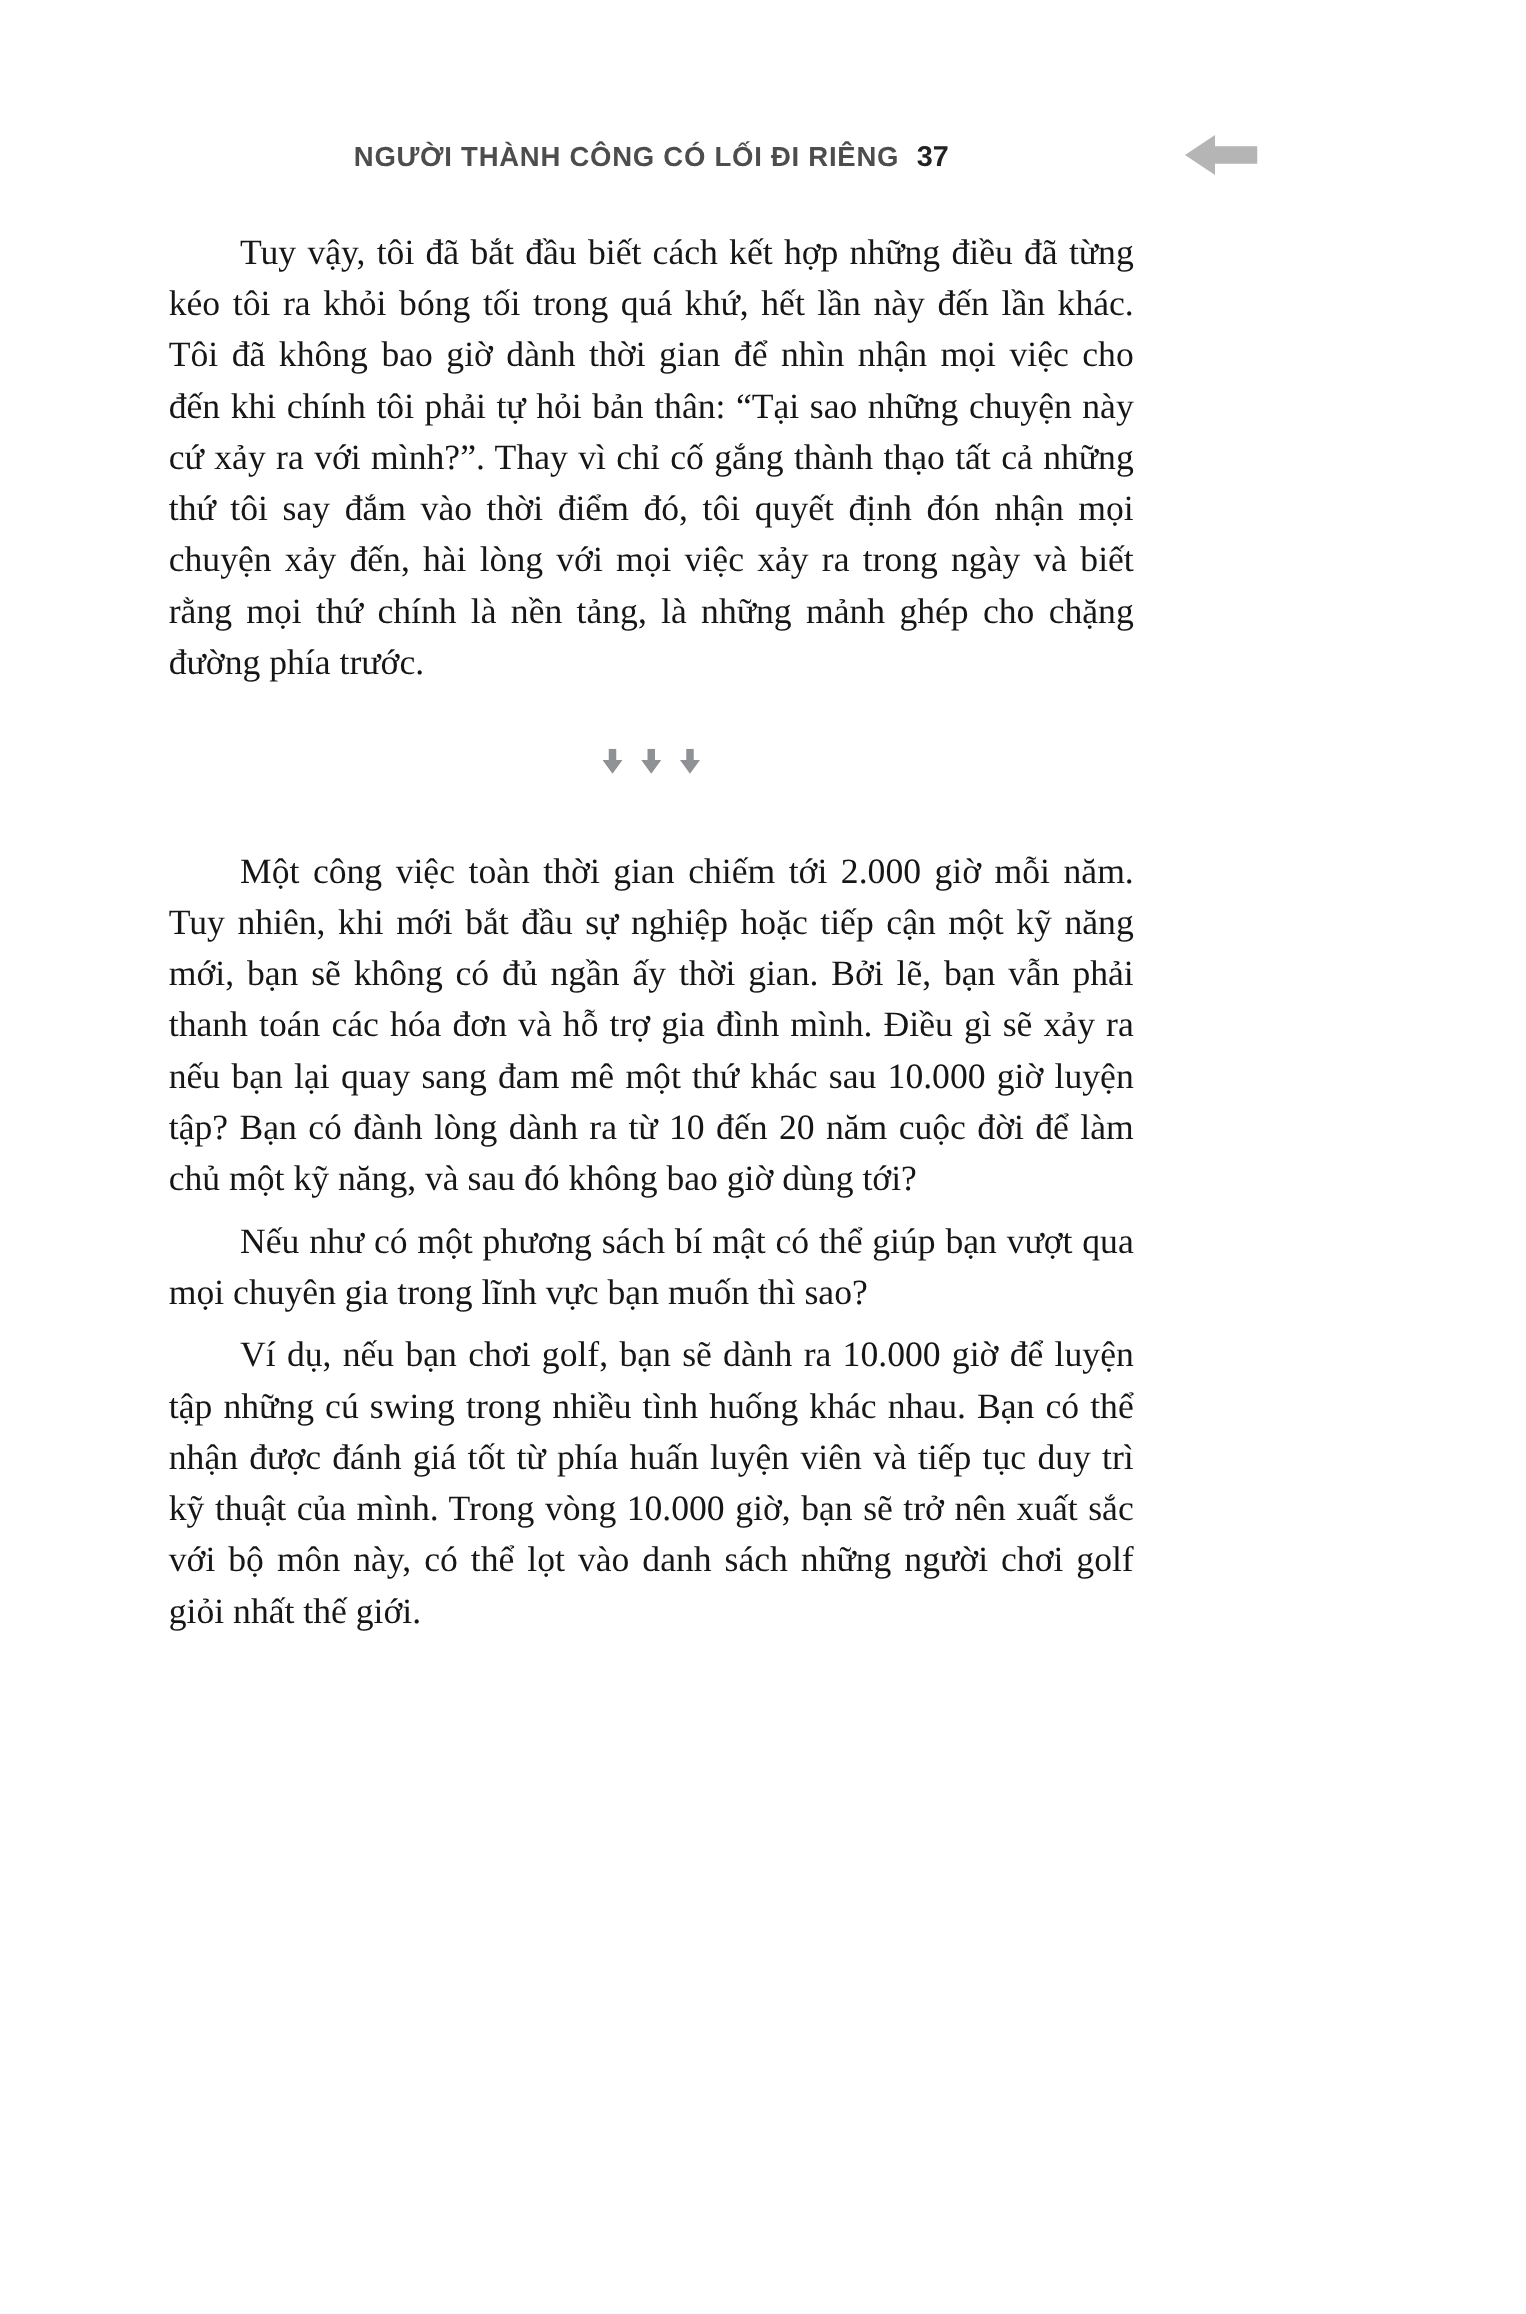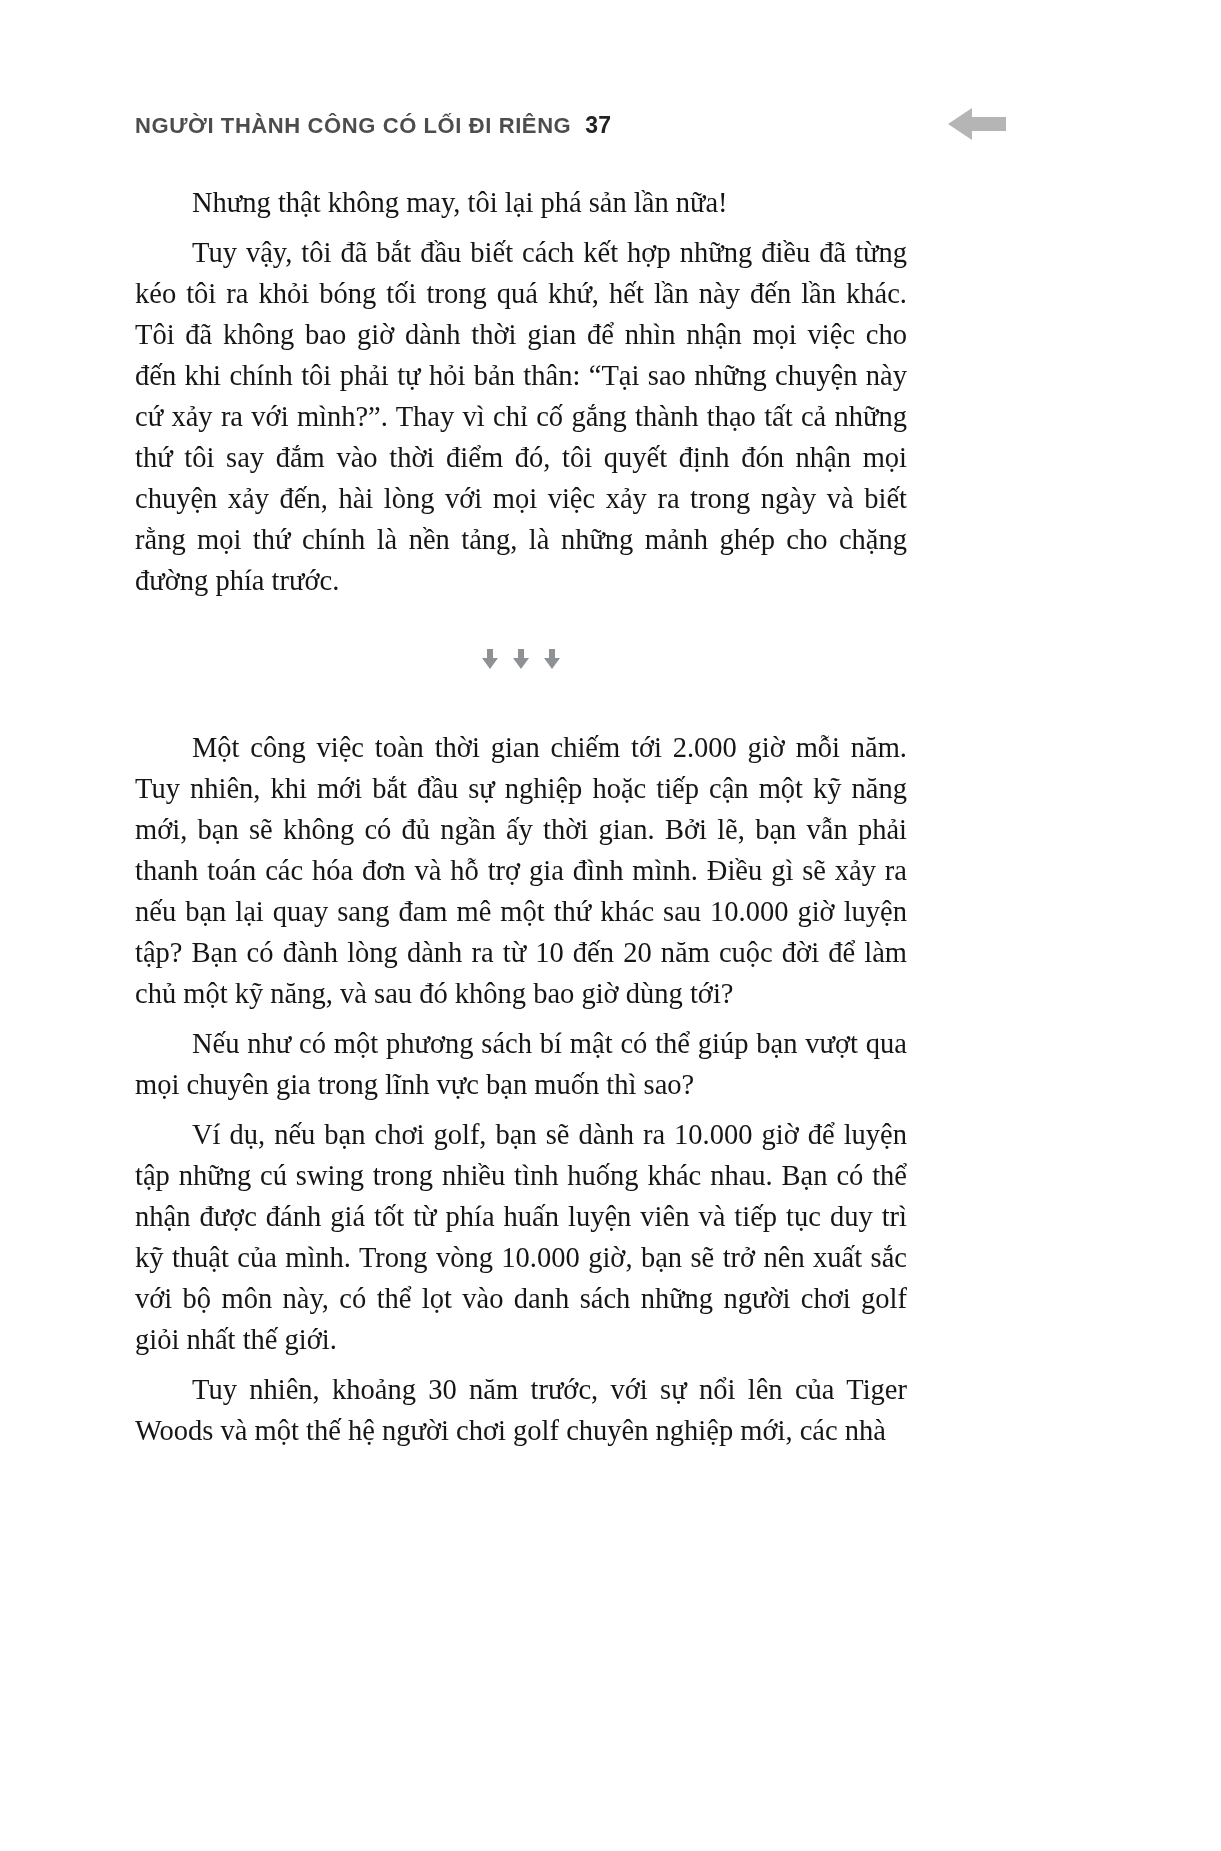--- a/index.html
+++ b/index.html
@@ -10,21 +10,21 @@
     background: #ffffff;
     overflow: hidden;
     font-family: "Liberation Serif", serif;
     color: #161616;
   }
   .running-header {
     position: absolute;
     top: 112px;
     left: 135px;
     width: 772px;
-    text-align: left;
+    text-align: center;
     font-family: "Liberation Sans", sans-serif;
     white-space: nowrap;
   }
   .running-header .book-title {
     font-size: 22px;
     font-weight: 700;
     letter-spacing: 0.6px;
     color: #4d4d4d;
   }
   .running-header .page-number {
@@ -72,21 +72,20 @@
   </div>
 
   <div class="header-arrow">
     <svg width="58" height="32" viewBox="0 0 58 32" xmlns="http://www.w3.org/2000/svg">
       <polygon points="0,16 24,0 24,9 58,9 58,23 24,23 24,32" fill="#b5b5b5"></polygon>
     </svg>
   </div>
 
   <div class="text-block">
 
-    <p>Nhưng thật không may, tôi lại phá sản lần nữa!</p>
 
     <p>Tuy vậy, tôi đã bắt đầu biết cách kết hợp những điều đã từng kéo tôi ra khỏi bóng tối trong quá khứ, hết lần này đến lần khác. Tôi đã không bao giờ dành thời gian để nhìn nhận mọi việc cho đến khi chính tôi phải tự hỏi bản thân: “Tại sao những chuyện này cứ xảy ra với mình?”. Thay vì chỉ cố gắng thành thạo tất cả những thứ tôi say đắm vào thời điểm đó, tôi quyết định đón nhận mọi chuyện xảy đến, hài lòng với mọi việc xảy ra trong ngày và biết rằng mọi thứ chính là nền tảng, là những mảnh ghép cho chặng đường phía trước.</p>
 
     <div class="divider">
       <span>
         <svg width="16" height="20" viewBox="0 0 16 20" xmlns="http://www.w3.org/2000/svg">
           <polygon points="5,0 11,0 11,9 16,9 8,20 0,9 5,9" fill="#8f9295"></polygon>
         </svg>
       </span>
       <span>
@@ -100,17 +99,16 @@
         </svg>
       </span>
     </div>
 
     <p>Một công việc toàn thời gian chiếm tới 2.000 giờ mỗi năm. Tuy nhiên, khi mới bắt đầu sự nghiệp hoặc tiếp cận một kỹ năng mới, bạn sẽ không có đủ ngần ấy thời gian. Bởi lẽ, bạn vẫn phải thanh toán các hóa đơn và hỗ trợ gia đình mình. Điều gì sẽ xảy ra nếu bạn lại quay sang đam mê một thứ khác sau 10.000 giờ luyện tập? Bạn có đành lòng dành ra từ 10 đến 20 năm cuộc đời để làm chủ một kỹ năng, và sau đó không bao giờ dùng tới?</p>
 
     <p>Nếu như có một phương sách bí mật có thể giúp bạn vượt qua mọi chuyên gia trong lĩnh vực bạn muốn thì sao?</p>
 
     <p>Ví dụ, nếu bạn chơi golf, bạn sẽ dành ra 10.000 giờ để luyện tập những cú swing trong nhiều tình huống khác nhau. Bạn có thể nhận được đánh giá tốt từ phía huấn luyện viên và tiếp tục duy trì kỹ thuật của mình. Trong vòng 10.000 giờ, bạn sẽ trở nên xuất sắc với bộ môn này, có thể lọt vào danh sách những người chơi golf giỏi nhất thế giới.</p>
 
-    <p>Tuy nhiên, khoảng 30 năm trước, với sự nổi lên của Tiger Woods và một thế hệ người chơi golf chuyên nghiệp mới, các nhà</p>
 
   </div>
 
 </div>
 
 </body></html>

